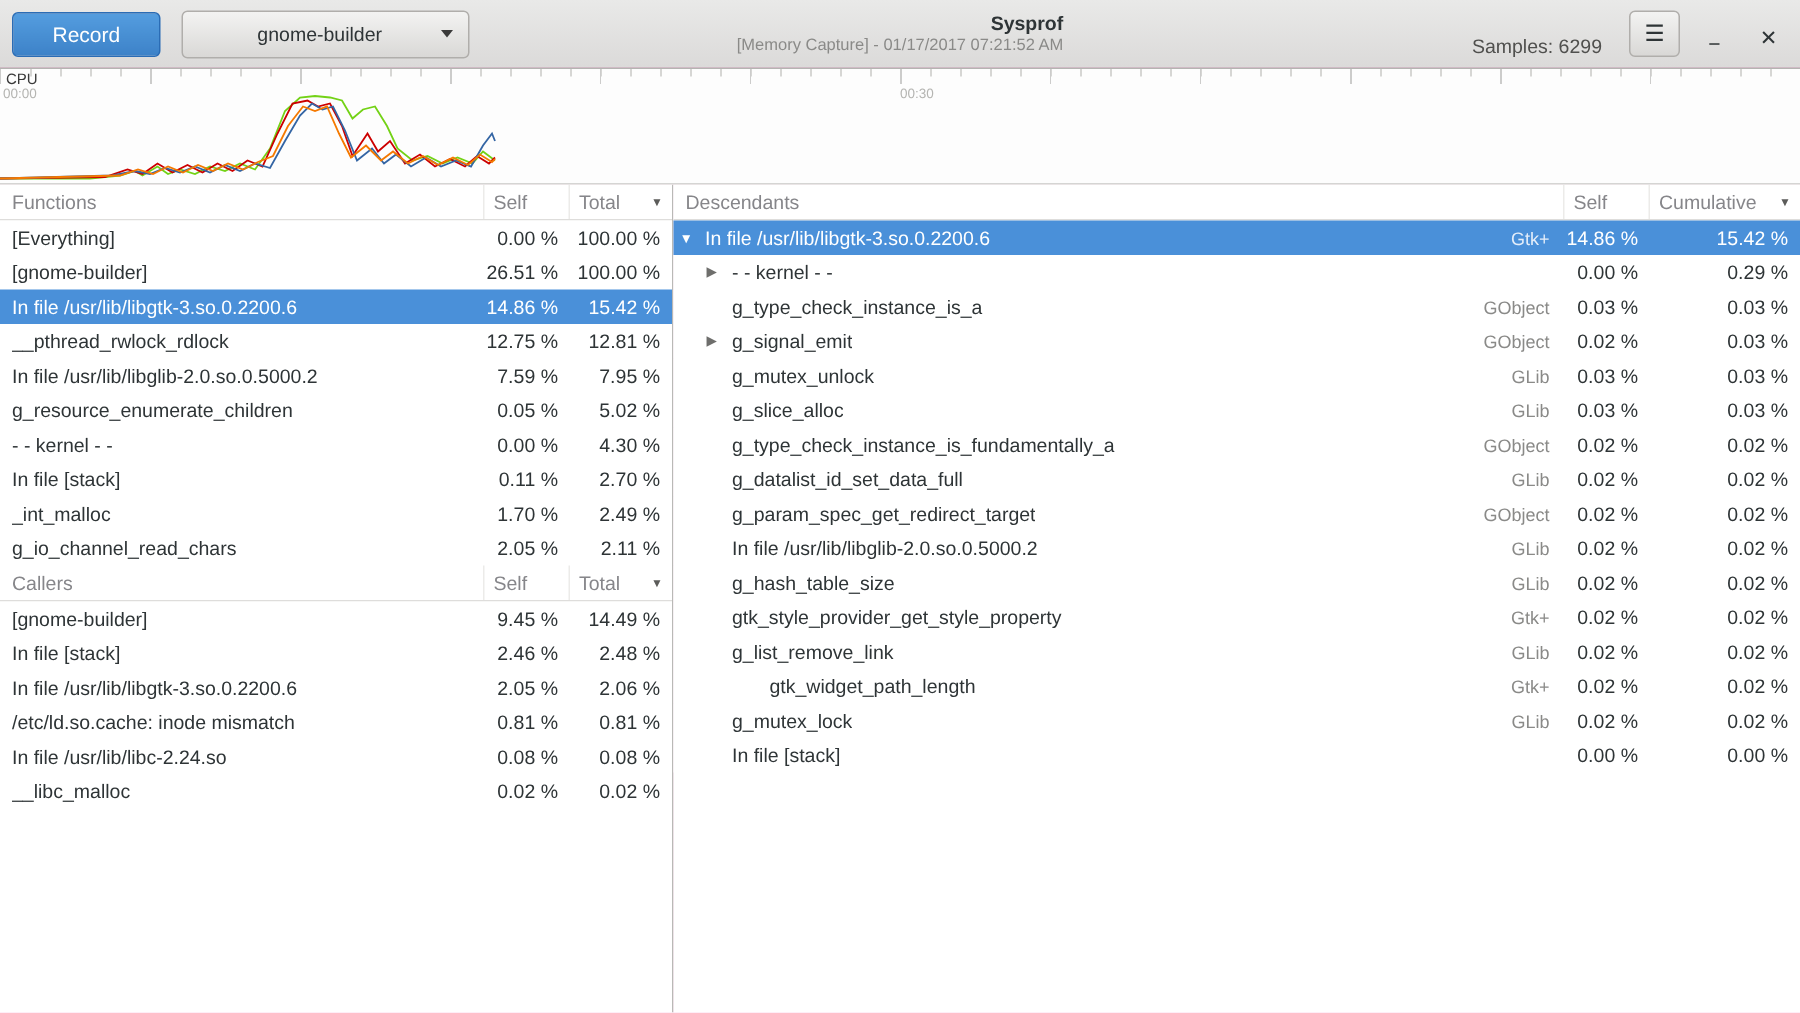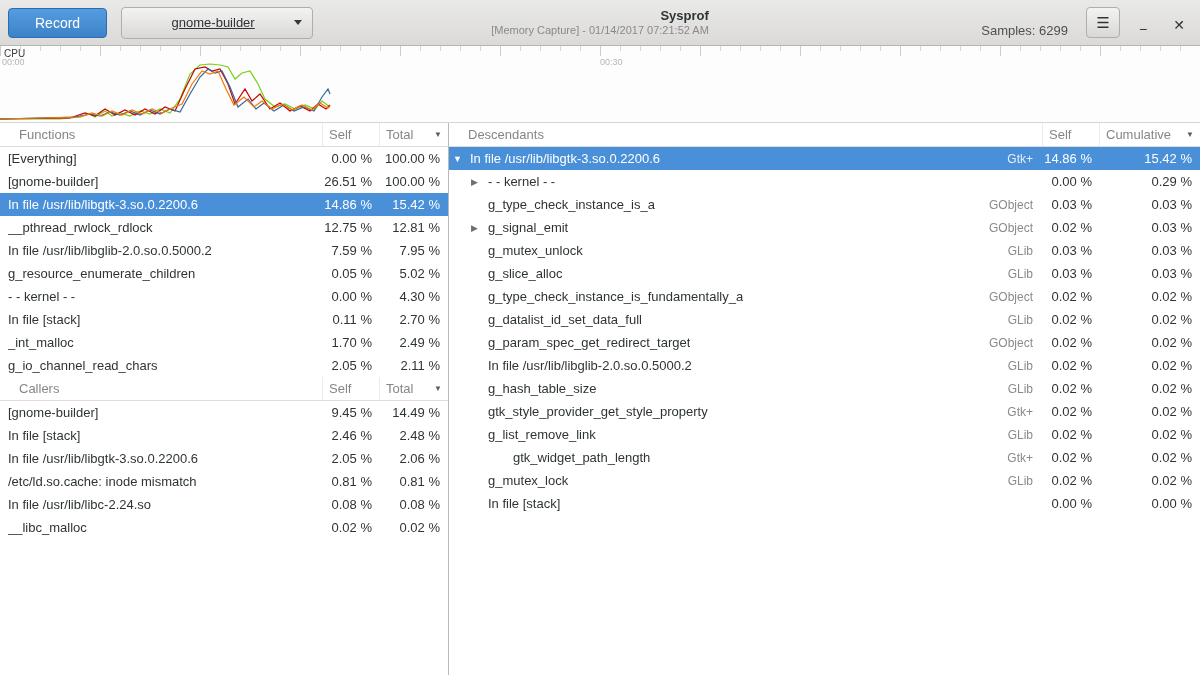--- a/index.html
+++ b/index.html
@@ -8,21 +8,21 @@
   .window { width:1200px; height:675px; display:flex; flex-direction:column; background:#f9a8d4; }
 
   
   .headerbar { height:46px; flex:0 0 46px; display:flex; align-items:center; gap:14px;
     padding:0 8px; background:linear-gradient(#e9e9e8,#dbdad9); border-bottom:1px solid #b4b4b1; position:relative; }
   .btn { border:1px solid #b0aeab; border-radius:4px; background:linear-gradient(#f3f3f2,#d9d8d6);
     font-size:13px; color:#2e3436; cursor:pointer; }
   .record-btn { background:linear-gradient(#549ddf,#3d82c8); border:1px solid #2a6cb5; color:#fff;
     padding:6px 26px; font-size:14px; border-radius:4px; cursor:pointer; }
   .process-select { width:192px; height:32px; display:flex; align-items:center; padding:0 10px; }
-  .process-select .lbl { flex:1; text-align:center; font-size:13px;text-decoration:underline; }
+  .process-select .lbl { flex:1; text-align:center; font-size:13px; }
   .dd-arrow { width:0; height:0; border-left:4px solid transparent; border-right:4px solid transparent;
     border-top:5px solid #3a3a3a; display:inline-block; }
   .title-box { position:absolute; left:50%; top:50%; transform:translate(-50%,-50%); text-align:right; line-height:1.25; }
   .title { font-weight:bold; font-size:13px; }
   .subtitle { font-size:11px; color:#8a8a88; }
   .right-box { margin-left:auto; display:flex; align-items:flex-end; gap:10px; }
   .samples { color:#50504e; margin-right:8px; }
   .menu-btn { width:34px; height:31px; font-size:15px; line-height:1; color:#2e3436; }
   .win-btn { width:26px; height:26px; border:none; background:transparent; font-size:14px; color:#2e3436; cursor:pointer; }
   .min-glyph { position:relative; top:4px; }
@@ -39,21 +39,21 @@
   #cpu-svg { position:absolute; bottom:1px; left:0; width:1200px; height:62px; }
 
   
   .content { flex:1; display:flex; min-height:0; }
   .left-pane { width:449px; flex:0 0 449px; border-right:1px solid #b9b9b6; background:#fff; }
   .right-pane { flex:1; background:#fff; }
 
   .thead { height:24px; display:flex; align-items:center; background:#fff; border-bottom:1px solid #dedddb;
     color:#86868a; font-size:13px; }
   .th { height:100%; display:flex; align-items:center; padding:0 6px; border-right:1px solid #ecebe9; }
-  .th.name { flex:1; padding-left:19px; }
+  .th.name { flex:1; padding-left:8px; }
   .th.num { width:57px; }
   .th.last { border-right:none; justify-content:space-between; }
   .left-pane .th.last { width:68px; }
   .right-pane .th.last { width:100px; }
   .sort { font-size:8px; color:#5c5c5a; margin-left:6px; }
 
   .row { height:23px; display:flex; align-items:center; background:#fff; cursor:default; }
   .row.selected { background:#4a90d9; color:#fff; }
   .cell { height:100%; display:flex; align-items:center; overflow:hidden; white-space:nowrap; }
   .cell.name { flex:1; padding-left:8px; min-width:0; }
@@ -72,21 +72,21 @@
 <div class="window">
 
   <header class="headerbar">
     <button class="record-btn">Record</button>
     <button class="btn process-select">
       <span class="lbl">gnome-builder</span>
       <span class="dd-arrow"></span>
     </button>
     <div class="title-box">
       <div class="title">Sysprof</div>
-      <div class="subtitle">[Memory Capture] - 01/14/2017 07:21:52 AM</div>
+      <div class="subtitle">[Memory Capture] - 01/17/2017 07:21:52 AM</div>
     </div>
     <div class="right-box">
       <span class="samples">Samples: 6299</span>
       <button class="btn menu-btn">
         <span>☰</span>
       </button>
       <button class="win-btn">
         <span class="min-glyph">−</span>
       </button>
       <button class="win-btn">

